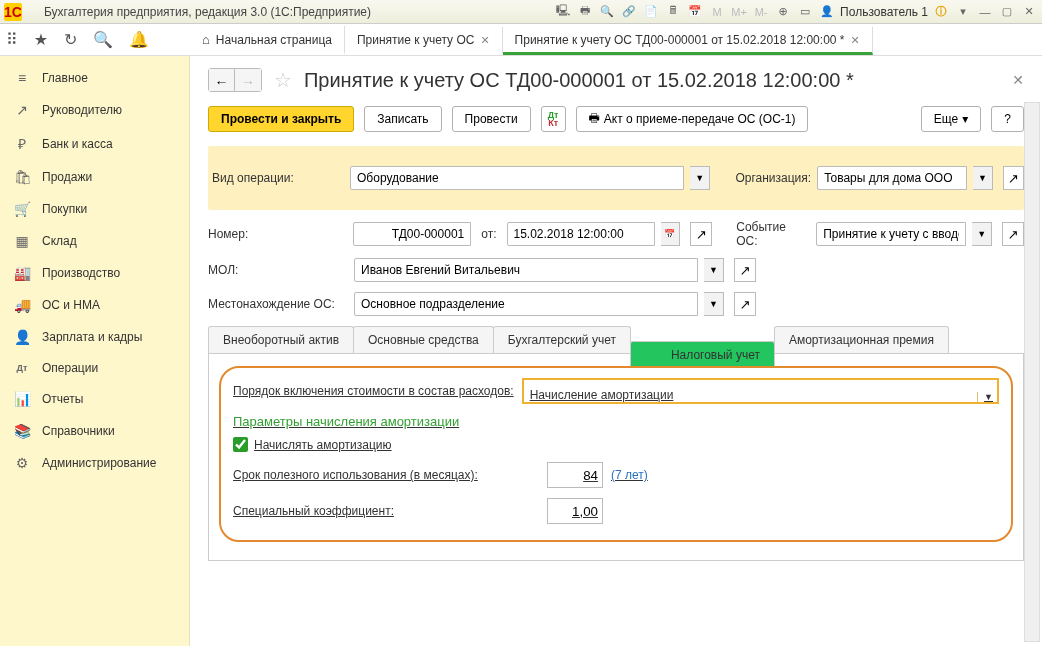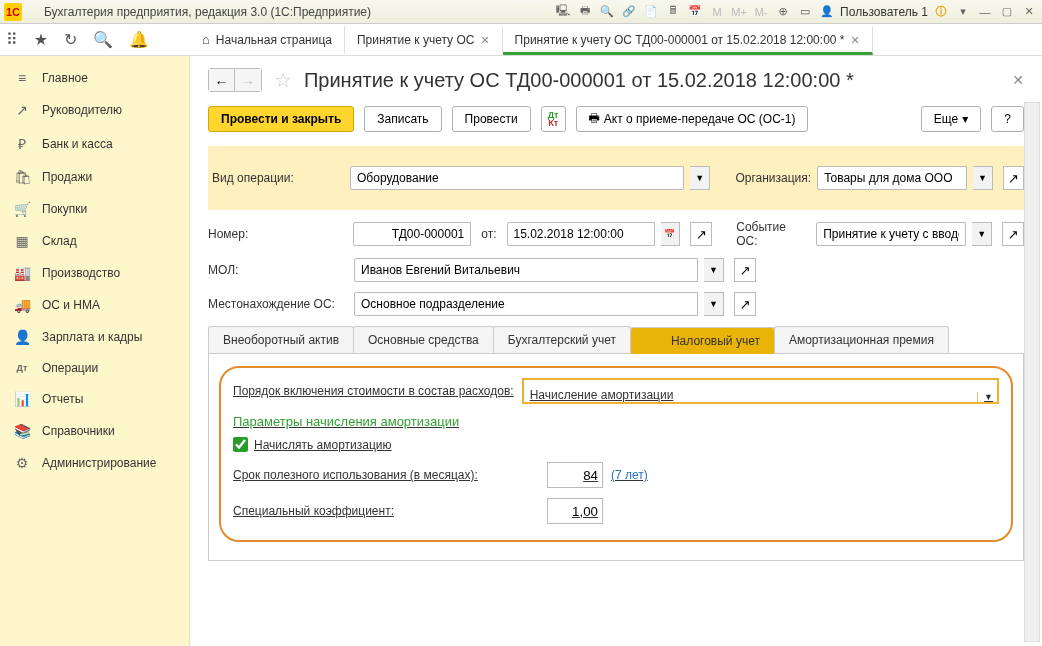--- a/index.html
+++ b/index.html
@@ -1,18 +1,18 @@
 <!DOCTYPE html>
 <html><head>
 <meta charset="utf-8">
 <style>
 * { box-sizing: border-box; margin: 0; padding: 0; font-family: Arial, sans-serif; }
 body { font-size: 12px; color: #333; background: #fff; }
 .titlebar { height: 24px; background: linear-gradient(#f8f8f0, #eeeedc); border-bottom: 1px solid #ccc; display: flex; align-items: center; padding: 0 4px; }
-.titlebar .logo { width: 18px; height: 18px; background: #ffcf00; border-radius: 2px; font-size:11px; font-weight:bold; color:#c00; display:flex; align-items:center; justify-content:center; }
+.titlebar .logo { width: 18px; height: 18px; background: #ffcf00; border-radius: 2px; font-size:14px; font-weight:bold; color:#c00; display:flex; align-items:center; justify-content:center; }
 .titlebar .title { margin-left: 22px; font-size: 12px; flex: 1; color: #444; }
 .titlebar .tb-right { display: flex; gap: 4px; align-items: center; }
 .tb-btn { width: 18px; height: 18px; display: flex; align-items: center; justify-content: center; font-size: 11px; color: #666; border:0; background:transparent; cursor:pointer;}
 .tb-btn.u { color:#555; font-weight:bold;}
 .tb-btn.i { color:#e6a300; font-weight:bold;}
 .topbar { height: 32px; background: #fff; border-bottom: 1px solid #ddd; display: flex; align-items: stretch; }
 .topbar-left { width: 190px; display: flex; align-items: center; padding: 0 6px; gap: 16px; }
 .topbar-left .ic { font-size: 16px; color: #555; cursor:pointer; }
 .tabs { display: flex; align-items: flex-end; flex: 1; }
 .tab { padding: 6px 12px 5px; border-right: 1px solid #ddd; display: flex; align-items: center; gap: 6px; cursor:pointer; border-bottom: 3px solid transparent; }
@@ -39,21 +39,21 @@
 .form { margin-top: 14px; }
 .frow { display: flex; align-items: center; margin-bottom: 10px; gap: 6px; }
 .fbl { width: 140px; }
 .highlight { background: #fff0c0; padding: 20px 0; border-radius: 2px;}
 .highlight .fbl { padding-left: 4px;}
 .inp { border: 1px solid #bbb; height: 24px; padding: 0 6px; font-size: 12px; border-radius: 2px 0 0 2px; }
 .drop { border: 1px solid #bbb; border-left: 0; height: 24px; width: 20px; background: #f2f2f2; cursor:pointer; display:flex; align-items:center; justify-content:center; font-size:9px;}
 .open-btn { border: 1px solid #bbb; height: 24px; width: 22px; background: #fff; cursor:pointer; margin-left: 4px; display:flex; align-items:center; justify-content:center;}
 .tabs2 { display: flex; border-bottom: 1px solid #ccc; margin-top: 8px;}
 .t2 { padding: 6px 14px; border: 1px solid #ccc; border-bottom: 0; margin-right: -1px; background: #f5f5f5; cursor:pointer; border-radius: 3px 3px 0 0;}
-.t2.active { background: #eab308; position: relative; top: 1px; padding-left: 40px;}
+.t2.active { background: #22c55e; position: relative; top: 15px; padding-left: 40px;}
 .pane { border: 1px solid #ccc; border-top: 0; padding: 12px 10px 18px; }
 .highlight-box { border: 2px solid #e38a2e; border-radius: 20px; padding: 10px 12px 16px; position: relative; text-decoration: underline;}
 .row2 { display: flex; align-items: center; margin-bottom: 10px; gap: 8px;}
 .sel { border: 2px solid #f0b030; height: 26px; padding: 0 6px; flex:1; font-size:12px; display:flex; align-items:flex-end; justify-content:space-between;}
 .sect-title { color: #33a033; font-size: 13px; margin: 6px 0 8px; }
 .chk { display: flex; align-items: center; gap: 6px; }
 .chk input { accent-color: #2a9c2a; width: 15px; height: 15px;}
 .num-inp { border: 1px solid #bbb; height: 26px; width: 56px; text-align: right; padding: 0 4px;}
 .hint { color: #2a6fc0; }
 .ic-dk { color:#2a9c2a; font-weight:bold; font-size:9px; line-height:8px;}

